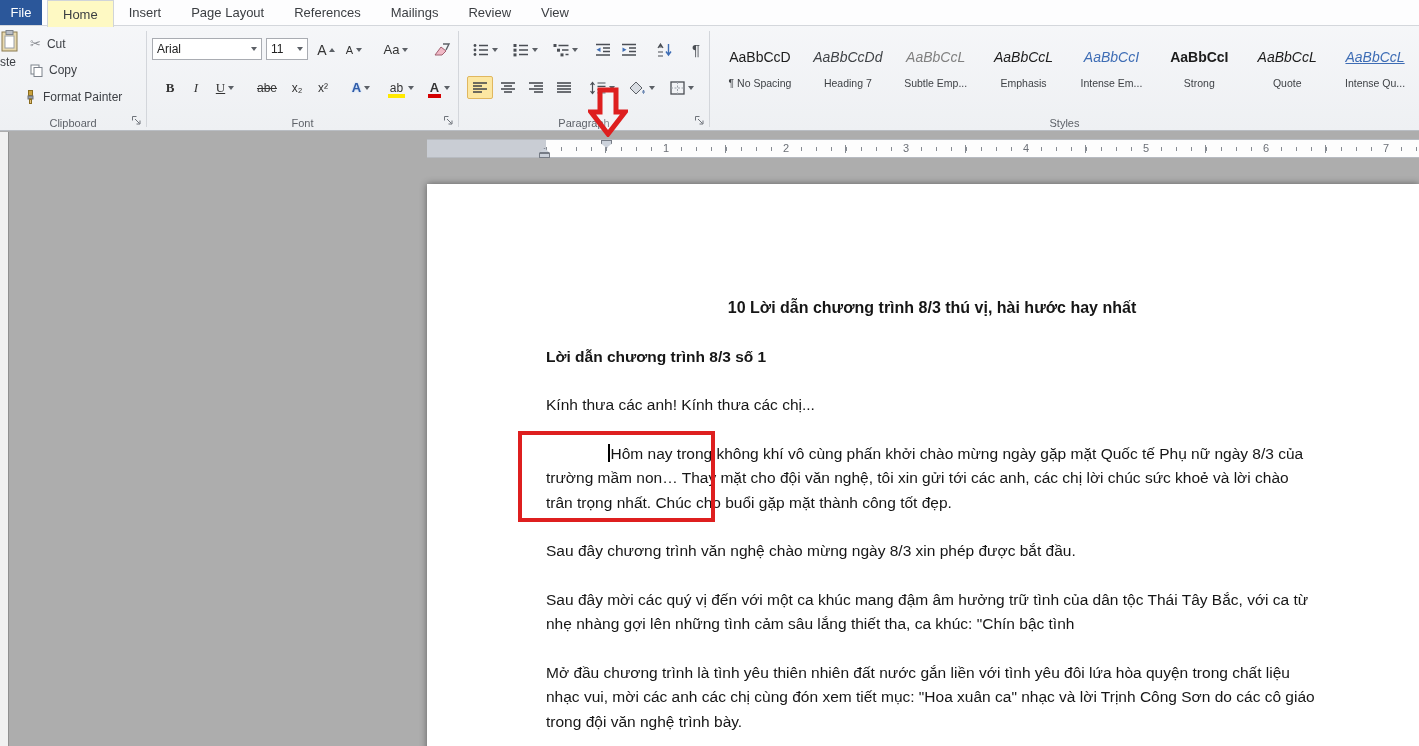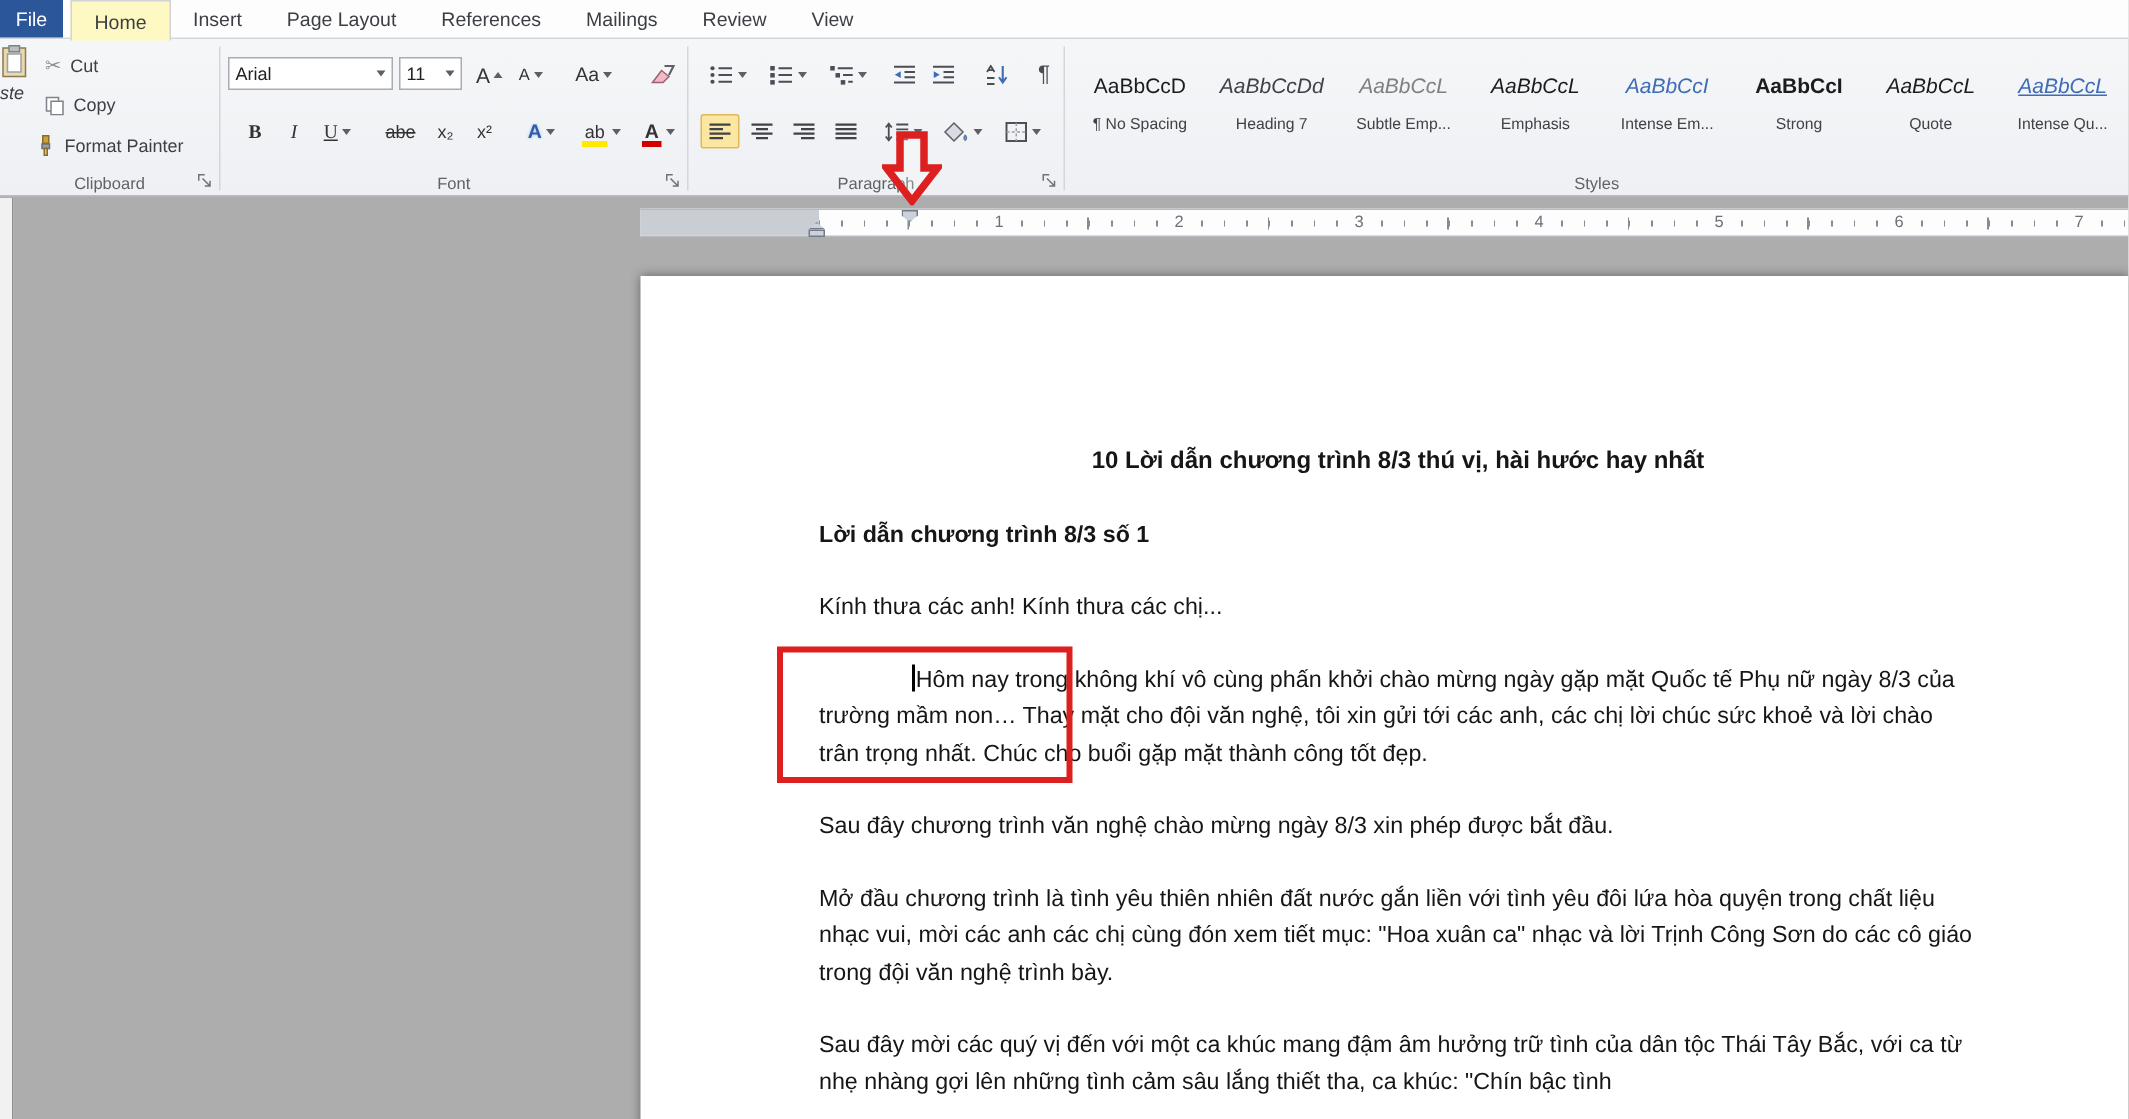--- a/index.html
+++ b/index.html
@@ -89,21 +89,21 @@
     <div class="tab">Page Layout</div>
     <div class="tab">References</div>
     <div class="tab">Mailings</div>
     <div class="tab">Review</div>
     <div class="tab">View</div>
   </div>
 
   <div class="ribbon-body">
 
     <div class="group" style="left:0;width:146px;">
-      <div style="position:absolute;left:0;top:4px;cursor:pointer;font-style:italic;">
+      <div style="position:absolute;left:0;top:4px;cursor:pointer;">
         <svg class="ic" width="20" height="22" viewBox="0 0 20 22">
           <rect x="2" y="2" width="15" height="19" fill="#e8d9ae" stroke="#8a7a50"></rect>
           <rect x="5" y="6" width="9" height="12" fill="#fff" stroke="#9aa0a8"></rect>
           <rect x="6" y="0.5" width="7" height="4" fill="#b9bec6" stroke="#7d838c"></rect>
         </svg>
         <div style="font-size:12px;color:#3c3f44;margin-top:3px;">ste</div>
       </div>
       <div class="clip-btn" style="top:10px;">
         <span style="color:#8a8d92;font-size:13px;">✂</span>
         <span>Cut</span>
@@ -363,21 +363,21 @@
   <div class="marker m-box"></div>
 </div>
 
 <div class="page">
   <div class="content">
     <p class="doc-title">10 Lời dẫn chương trình 8/3 thú vị, hài hước hay nhất</p>
     <p class="doc-heading">Lời dẫn chương trình 8/3 số 1</p>
     <p>Kính thưa các anh! Kính thưa các chị...</p>
     <p class="indent-para"><span class="caret"></span><span>Hôm nay trong không khí vô cùng phấn khởi chào mừng ngày gặp mặt Quốc tế Phụ nữ ngày 8/3 của trường mầm non… Thay mặt cho đội văn nghệ, tôi xin gửi tới các anh, các chị lời chúc sức khoẻ và lời chào trân trọng nhất. Chúc cho buổi gặp mặt thành công tốt đẹp.</span></p>
     <p>Sau đây chương trình văn nghệ chào mừng ngày 8/3 xin phép được bắt đầu.</p>
+    <p>Sau đây mời các quý vị đến với một ca khúc mang đậm âm hưởng trữ tình của dân tộc Thái Tây Bắc, với ca từ nhẹ nhàng gợi lên những tình cảm sâu lắng thiết tha, ca khúc: "Chín bậc tình</p>
     <p>Mở đầu chương trình là tình yêu thiên nhiên đất nước gắn liền với tình yêu đôi lứa hòa quyện trong chất liệu nhạc vui, mời các anh các chị cùng đón xem tiết mục: "Hoa xuân ca" nhạc và lời Trịnh Công Sơn do các cô giáo trong đội văn nghệ trình bày.</p>
-    <p>Sau đây mời các quý vị đến với một ca khúc mang đậm âm hưởng trữ tình của dân tộc Thái Tây Bắc, với ca từ nhẹ nhàng gợi lên những tình cảm sâu lắng thiết tha, ca khúc: "Chín bậc tình</p>
   </div>
 </div>
 
 <div class="anno-rect"></div>
 <svg class="anno-arrow" width="40" height="50" viewBox="0 0 40 50">
   <path d="M12 3 H28 V25 H37 L20 47 L3 25 H12 Z" fill="rgba(255,255,255,0.25)" stroke="#de1f1f" stroke-width="5"></path>
 </svg>
 
 </body></html>

